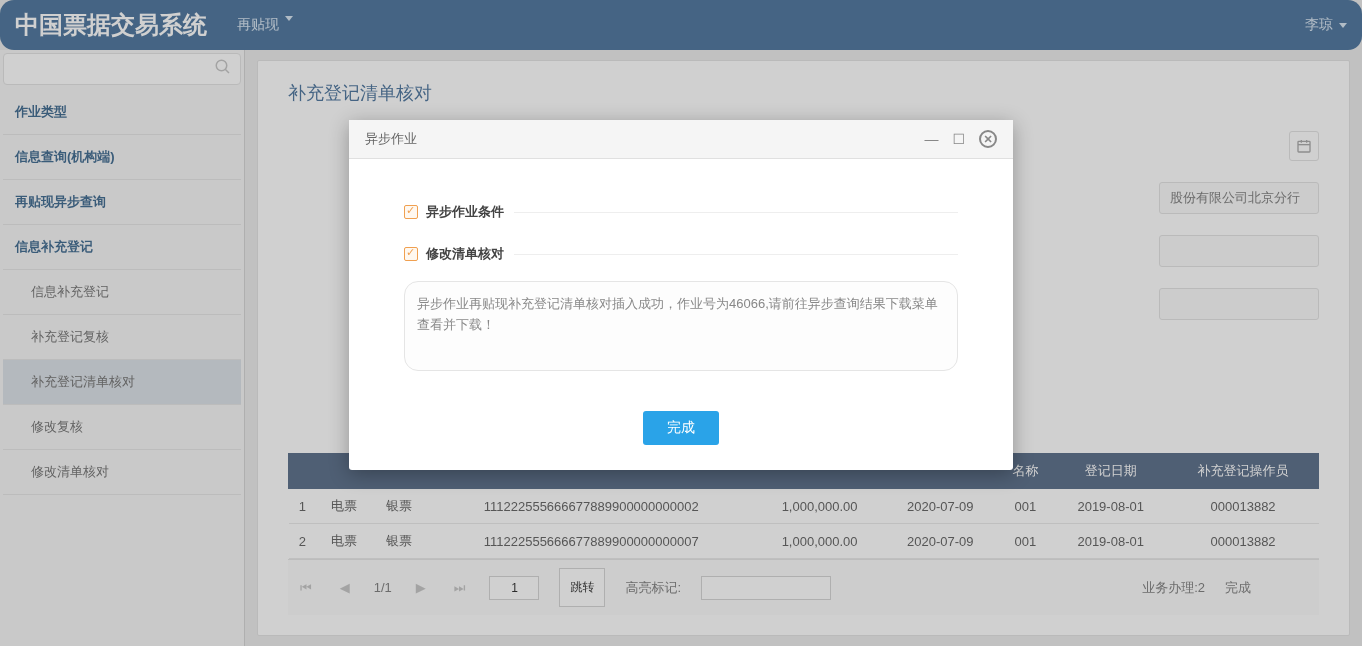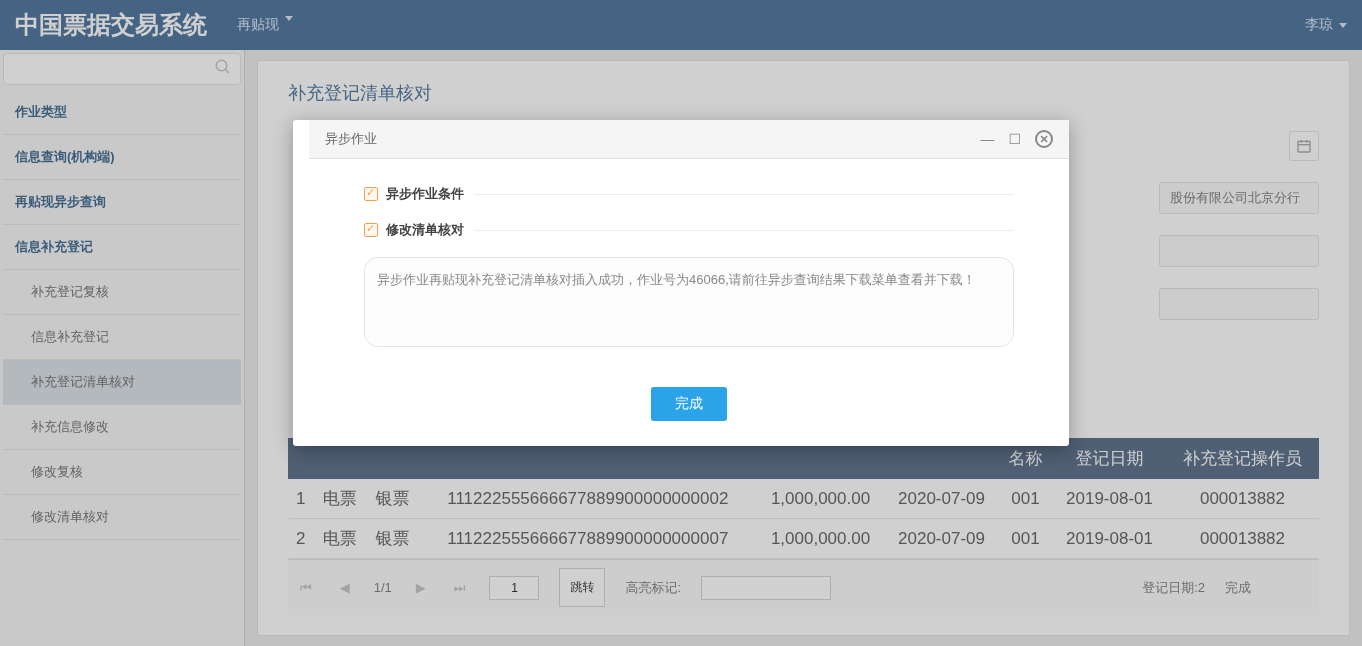--- a/index.html
+++ b/index.html
@@ -1,18 +1,18 @@
 <!DOCTYPE html>
 <html><head>
   <meta charset="utf-8">
   <style>
     * { margin: 0; padding: 0; box-sizing: border-box; font-family: "Microsoft YaHei", Arial, sans-serif; }
     body { background: #e8e8e8; width: 1362px; height: 646px; overflow: hidden; position: relative; }
     
-    .header { background: #2a5a8a; height: 50px; display: flex; align-items: center; padding: 0 15px; justify-content: space-between; }
+    .header { background: #2a5a8a; height: 50px; display: flex; align-items: center; padding: 0 15px; justify-content: space-between; border-radius: 14px; }
     .header-left { display: flex; align-items: center; gap: 30px; }
     .logo { color: #fff; font-size: 24px; font-weight: bold; }
     .header-menu { color: #d0e0f0; font-size: 14px; display: flex; gap: 4px; cursor: pointer; }
     .header-user { color: #d0e0f0; font-size: 14px; display: flex; align-items: center; gap: 4px; cursor: pointer; }
     .caret { width: 0; height: 0; border-left: 4px solid transparent; border-right: 4px solid transparent; border-top: 5px solid currentColor; margin-left: 2px; }
     
     .main { display: flex; height: calc(100% - 50px); }
     
     .sidebar { width: 245px; background: #f5f5f5; border-right: 1px solid #ccc; padding: 3px; }
     .search-box { background: #fff; border: 1px solid #ddd; border-radius: 4px; height: 32px; display: flex; align-items: center; justify-content: flex-end; padding: 0 8px; margin-bottom: 5px; }
@@ -24,40 +24,40 @@
     .content { flex: 1; padding: 10px 12px; position: relative; }
     .panel { background: #fff; border: 1px solid #ddd; height: 100%; padding: 20px 30px; position: relative; border-radius: 2px; }
     .page-title { color: #2a5a8a; font-size: 18px; font-weight: normal; margin-bottom: 20px; }
     
     .form-bg { position: absolute; top: 70px; left: 30px; right: 30px; }
     .form-row-bg { display: flex; justify-content: flex-end; margin-bottom: 10px; }
     .form-input-bg { height: 32px; border: 1px solid #ddd; border-radius: 3px; padding: 0 10px; font-size: 13px; background: #f9f9f9; color: #666; display: flex; align-items: center; margin-top: 11px; }
     .cal-icon { width: 30px; height: 30px; border: 1px solid #ddd; border-radius: 3px; display: flex; align-items: center; justify-content: center; color: #999; }
     
     .table-area { position: absolute; bottom: 20px; left: 30px; right: 30px; }
-    .data-table { width: 100%; border-collapse: collapse; font-size: 17px; }
+    .data-table { width: 100%; border-collapse: collapse; font-size: 13px; }
     .data-table th { background: #3a5272; color: #fff; padding: 8px 6px; text-align: center; font-weight: normal; border: 1px solid #3a5272; }
     .data-table td { padding: 8px 6px; text-align: center; border-bottom: 1px solid #e5e5e5; color: #444; }
     .data-table tbody tr { background: #fff; }
     .pager { display: flex; align-items: center; padding: 8px; font-size: 13px; color: #666; gap: 20px; border-top: 1px solid #e0e0e0; background: #fafafa; }
     .pager-btn { color: #bbb; cursor: pointer; padding: 0 4px; }
     .pager-input { width: 50px; height: 24px; border: 1px solid #ccc; text-align: center; font-size: 12px; }
     .pager-jump { border: 1px solid #ccc; padding: 10px 10px; background: #fff; cursor: pointer; font-size: 12px; }
     .pager-highlight-input { width: 130px; height: 24px; border: 1px solid #ccc; }
     
     .overlay { position: absolute; top: 0; left: 0; right: 0; bottom: 0; background: rgba(120,120,120,0.35); z-index: 100; }
     
-    .modal { position: absolute; top: 120px; left: 50%; transform: translateX(-50%); width: 776px; background: #fff; border-radius: 3px; box-shadow: 0 4px 20px rgba(0,0,0,0.3); z-index: 200; padding-left: 16px; }
+    .modal { position: absolute; top: 120px; left: 50%; transform: translateX(-50%); width: 664px; background: #fff; border-radius: 3px; box-shadow: 0 4px 20px rgba(0,0,0,0.3); z-index: 200; }
     .modal-header { background: #f5f5f5; padding: 10px 16px; display: flex; justify-content: space-between; align-items: center; border-bottom: 1px solid #e0e0e0; }
     .modal-title { font-size: 13px; color: #666; }
     .modal-controls { display: flex; gap: 14px; align-items: center; }
     .modal-ctrl { color: #888; cursor: pointer; font-size: 14px; }
     .modal-ctrl.close { border: 2px solid #888; border-radius: 50%; width: 18px; height: 18px; display: flex; align-items: center; justify-content: center; font-size: 11px; font-weight: bold; }
     .modal-body { padding: 20px 55px 25px; }
-    .fieldset-label { display: flex; align-items: center; margin: 6px 0 18px; }
+    .fieldset-label { display: flex; align-items: center; margin: 24px 0 18px; }
     .fieldset-check { width: 14px; height: 14px; border: 1px solid #f0a050; background: #fff8f0; border-radius: 2px; margin-right: 8px; position: relative; }
     .fieldset-check::after { content: "✓"; position: absolute; top: -2px; left: 1px; font-size: 11px; color: #f0a050; }
     .fieldset-text { font-size: 13px; color: #444; font-weight: bold; }
     .fieldset-line { flex: 1; height: 1px; background: #eee; margin-left: 10px; }
     .modal-form-row { display: flex; align-items: center; gap: 14px; margin-bottom: 15px; }
     .modal-label { font-size: 13px; color: #555; width: 70px; text-align: right; }
     .modal-input { flex: 0 0 205px; height: 32px; border: 1px solid #e0e0e0; border-radius: 3px; padding: 0 10px; font-size: 13px; color: #888; display: flex; align-items: center; }
     .modal-spacer { width: 55px; }
     .modal-textarea { width: 100%; min-height: 90px; border: 1px solid #e5e5e5; border-radius: 14px; padding: 12px; font-size: 13px; color: #888; line-height: 1.6; background: #fdfdfd; }
     .modal-footer { text-align: center; padding: 15px 0 25px; }
@@ -88,24 +88,23 @@
             <circle cx="10" cy="10" r="7"></circle>
             <line x1="20" y1="20" x2="15" y2="15"></line>
           </svg>
       </span>
     </div>
     <div id="nav-container">
         <div class="nav-item">作业类型</div>
         <div class="nav-item">信息查询(机构端)</div>
         <div class="nav-item">再贴现异步查询</div>
         <div class="nav-item">信息补充登记</div>
+        <div class="nav-subitem">信息补充登记</div>
         <div class="nav-subitem">补充登记复核</div>
-        <div class="nav-subitem">信息补充登记</div>
         <div class="nav-subitem active">补充登记清单核对</div>
-        <div class="nav-subitem">补充信息修改</div>
         <div class="nav-subitem">修改复核</div>
         <div class="nav-subitem">修改清单核对</div>
       </div>
   </div>
 
   <div class="content">
     <div class="panel">
       <div class="page-title">补充登记清单核对</div>
 
       <div class="form-bg">
@@ -173,21 +172,21 @@
         <div class="pager">
           <span class="pager-btn">⏮</span>
           <span class="pager-btn">◀</span>
           <span>1/1</span>
           <span class="pager-btn">▶</span>
           <span class="pager-btn">⏭</span>
           <input class="pager-input" value="1" style="">
           <button class="pager-jump">跳转</button>
           <span>高亮标记:</span>
           <input class="pager-highlight-input" style="">
-          <span style="margin-left:auto">登记日期:2</span>
+          <span style="margin-left:auto">业务办理:2</span>
           <span style="margin-right:60px">完成</span>
         </div>
       </div>
     </div>
   </div>
 </div>
 
 <div class="overlay"></div>
 
 <div class="modal">

